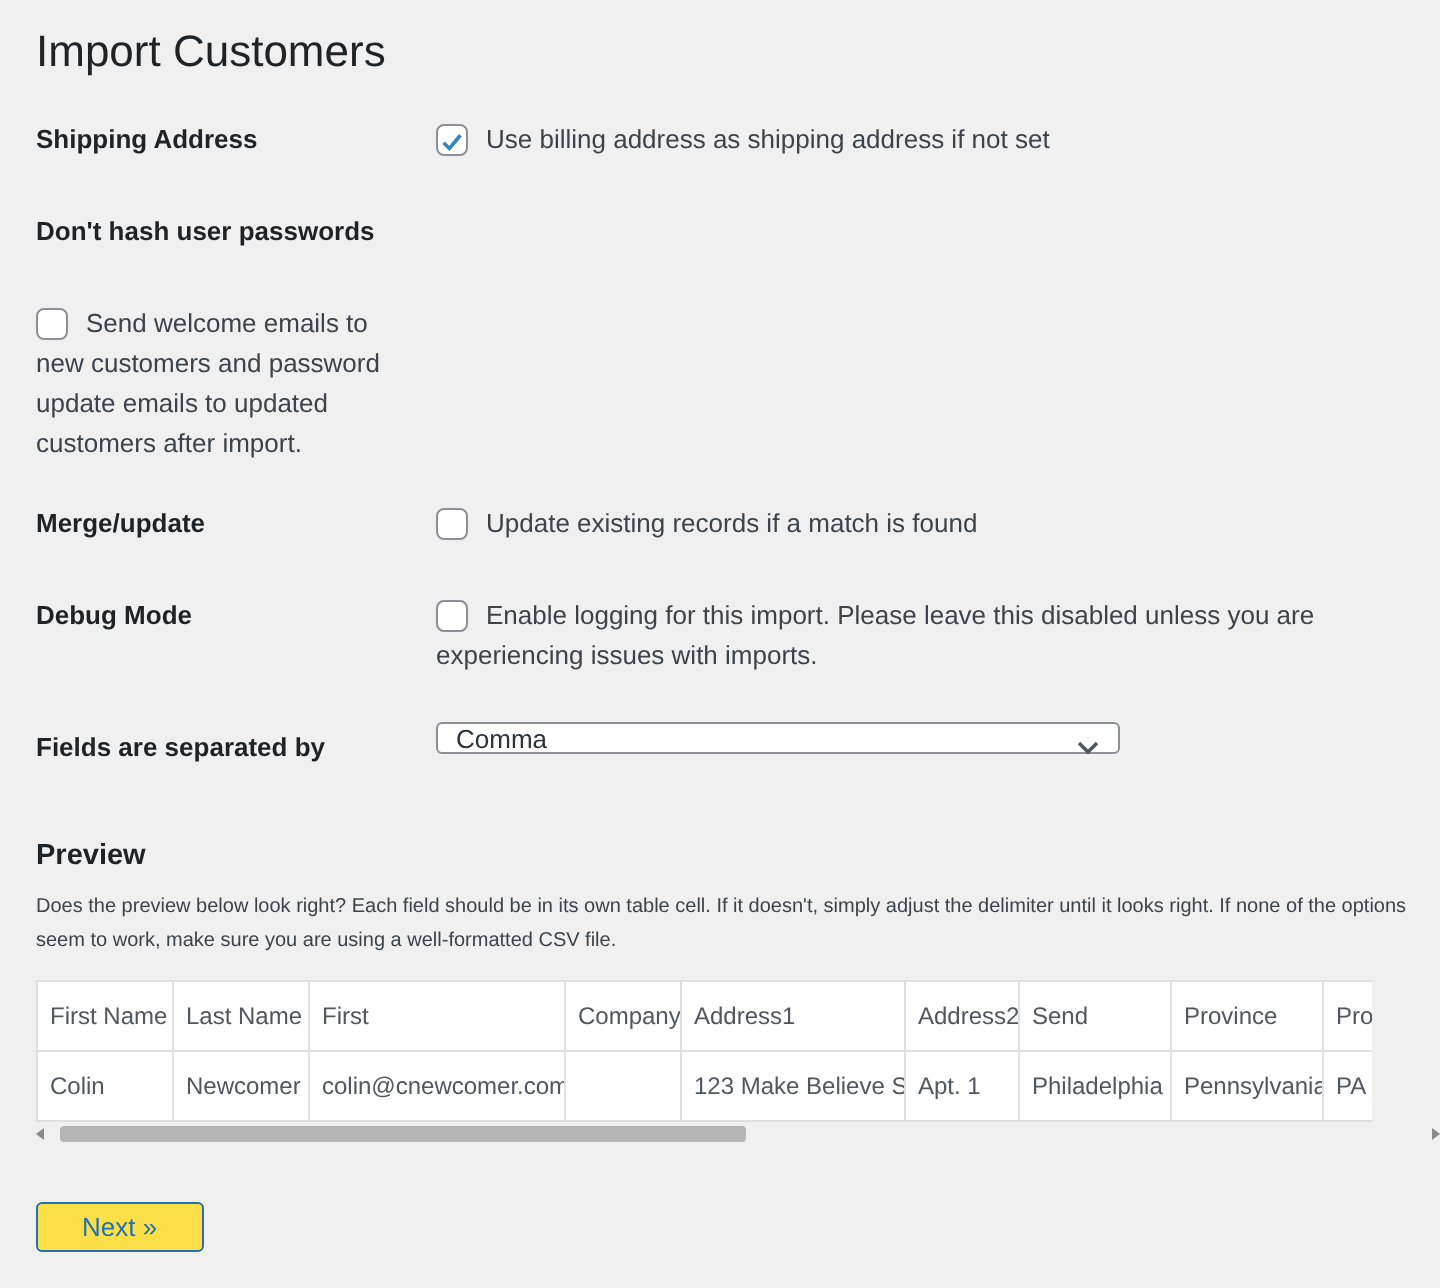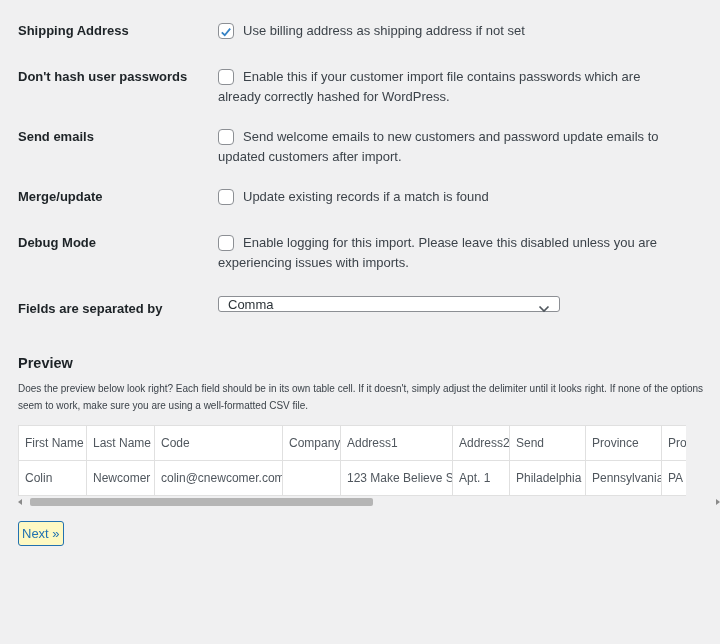--- a/index.html
+++ b/index.html
@@ -72,57 +72,52 @@
     display: flex; align-items: center;
   }
   .arr { flex: 0 0 auto; width: 0; height: 0; cursor: pointer; }
   .arr-left  { border-top: 3px solid transparent; border-bottom: 3px solid transparent; border-right: 4px solid #8a8a8a; margin-right: 4px; }
   .arr-right { border-top: 3px solid transparent; border-bottom: 3px solid transparent; border-left: 4px solid #8a8a8a; margin-left: 4px; }
   .track { flex: 1 1 auto; position: relative; height: 8px; }
   .thumb { position: absolute; left: 4px; top: 0; width: 50%; height: 8px; background: #b5b5b5; border-radius: 2px; cursor: grab; }
 
   
   .next-btn {
-    display: inline-block; margin-top: 14px;
-    background: #fef9c3; border: 1px solid #2271b1; border-radius: 3px;
+    display: inline-block; margin-top: 29px;
+    background: #fde047; border: 1px solid #2271b1; border-radius: 3px;
     color: #2271b1; font: 13px "Liberation Sans", sans-serif;
-    padding: 4px 3px; line-height: 15px; cursor: pointer;
+    padding: 4px 22px; line-height: 15px; cursor: pointer;
   }
 </style>
 </head>
 <body>
 
 <div class="page">
 
+  <h1 class="page-title">Import Customers</h1>
 
 
   <div class="form-table">
 
     <div class="form-row">
       <div class="row-label">Shipping Address</div>
       <label class="row-control">
         <span class="cb checked">
           <svg width="14" height="14" viewBox="0 0 20 20">
             <path d="M4 10.5 L8.2 14.6 L16 5.2" fill="none" stroke="#3582c4" stroke-width="2.6"></path>
           </svg>
         </span><span>Use billing address as shipping address if not set</span>
       </label>
     </div>
 
     <div class="form-row">
       <div class="row-label">Don't hash user passwords</div>
-      <label class="row-control">
-        <span class="cb">
-          
-        </span><span>Enable this if your customer import file contains passwords which are already correctly hashed for WordPress.</span>
-      </label>
-    </div>
-
-    <div class="form-row">
-      <div class="row-label">Send emails</div>
+    </div>
+
+    <div class="form-row">
       <label class="row-control">
         <span class="cb">
           
         </span><span>Send welcome emails to new customers and password update emails to updated customers after import.</span>
       </label>
     </div>
 
     <div class="form-row">
       <div class="row-label">Merge/update</div>
       <label class="row-control">
@@ -170,21 +165,21 @@
           <col class="c4">
         <col class="c5">
           <col class="c6">
           <col class="c7">
           <col class="c8">
       </colgroup>
       <tbody>
           <tr>
         <th>First Name</th>
         <th>Last Name</th>
-        <th>Code</th>
+        <th>First</th>
         <th>Company</th>
         <th>Address1</th>
         <th>Address2</th>
         <th>Send</th>
         <th>Province</th>
         <th>Province Code</th>
       </tr>
       <tr>
         <td>Colin</td>
         <td>Newcomer</td>

